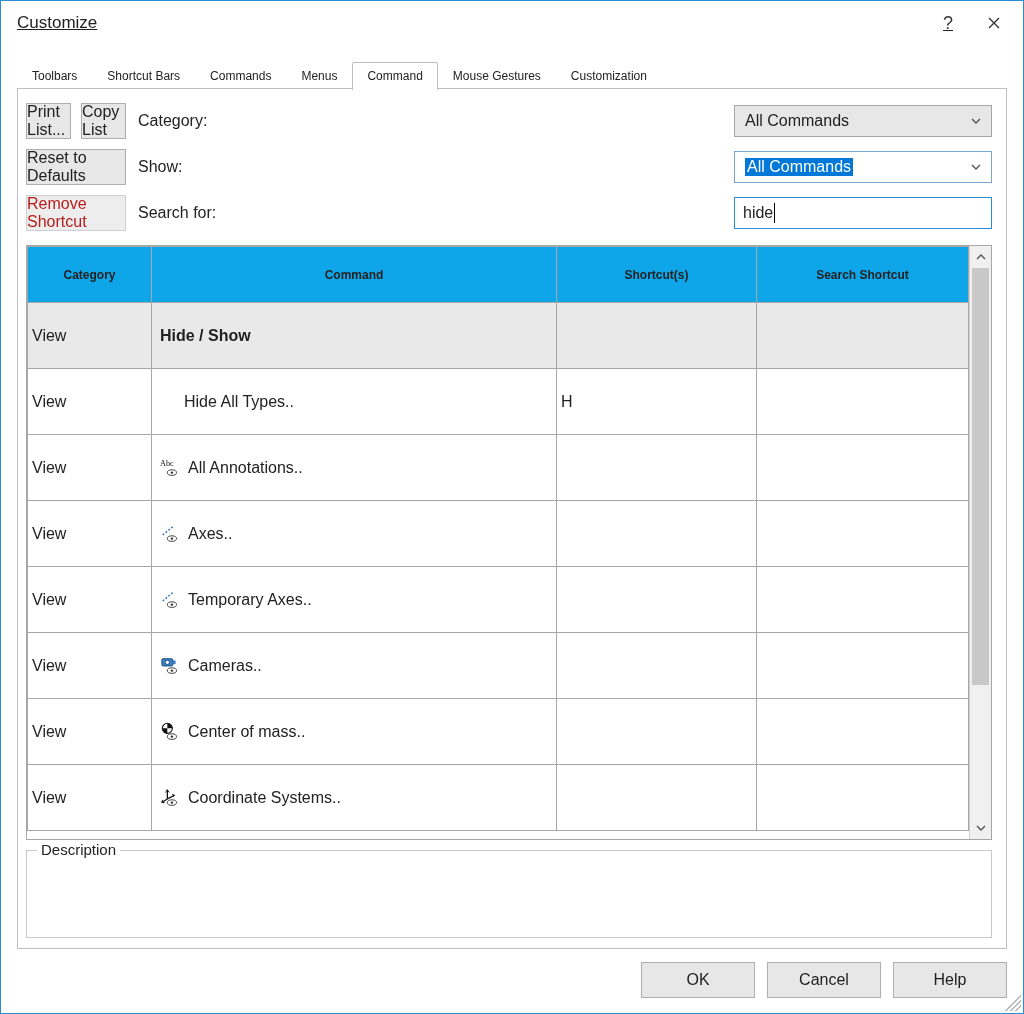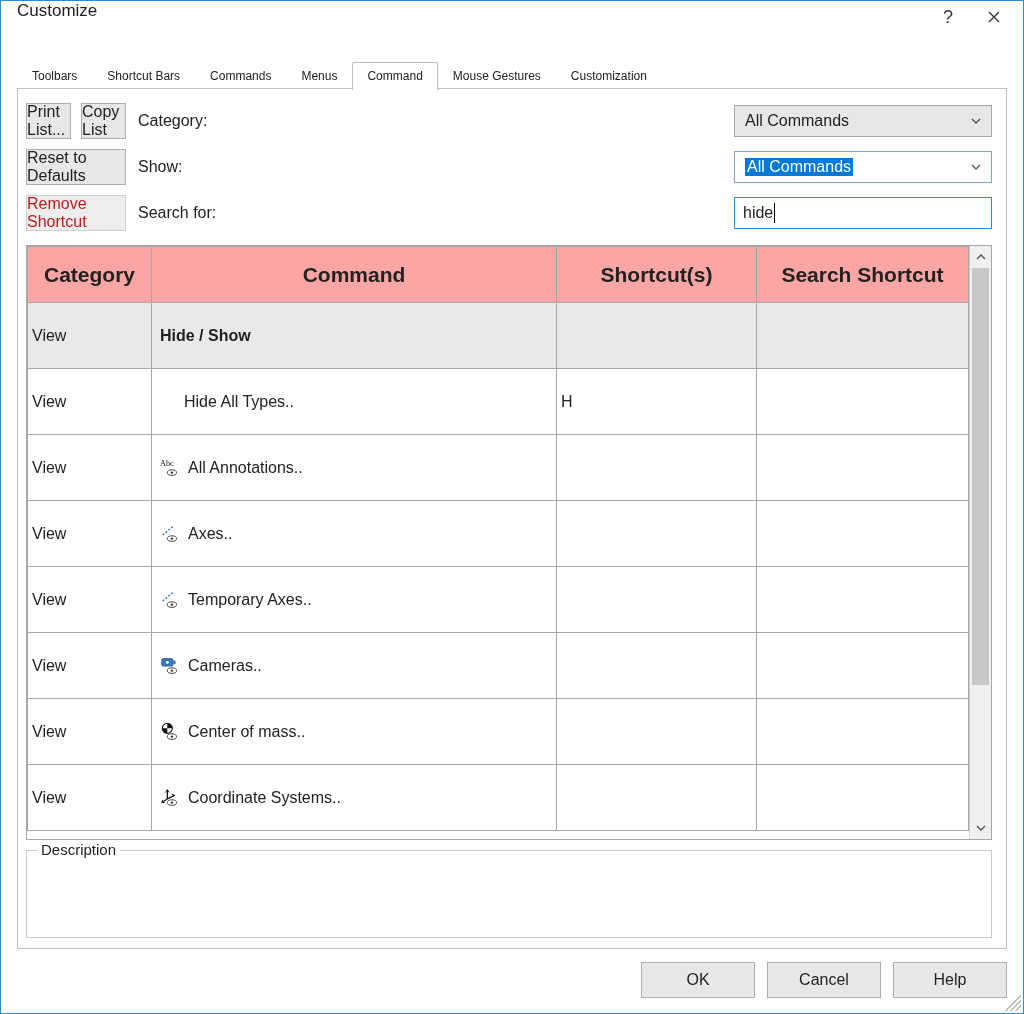--- a/index.html
+++ b/index.html
@@ -18,23 +18,24 @@
     height: 1014px;
     border: 1px solid #2a8dd4;
     display: flex;
     flex-direction: column;
     background: #fff;
   }
   
   .titlebar {
     height: 44px;
     display: flex;
-    align-items: flex-start;
+    align-items: center;
     padding: 0 6px 0 16px;
     font-size: 17px;
+    text-decoration: underline;
   }
   .titlebar .title { flex: 1; }
   .titlebar .tbtn {
     width: 46px; height: 32px;
     display: flex; align-items: center; justify-content: center;
     font-size: 17px; color: #333;
     cursor: pointer;
   }
   .titlebar .help { font-size: 18px; }
   .titlebar .close svg { width: 12px; height: 12px; }
@@ -169,25 +170,25 @@
     border-collapse: collapse;
     width: 100%;
     table-layout: fixed;
   }
   th, td {
     border: 1px solid #a7a7a7;
     text-align: left;
     font-weight: normal;
   }
   thead th {
-    background: #fca5a5;
+    background: #0ea5e9;
     font-weight: 600;
     text-align: center;
     height: 56px;
-    font-size: 21px;
+    font-size: 12px;
   }
   tbody td {
     height: 66px;
     padding: 0 4px;
     font-size: 16px;
     background: #fff;
   }
   tbody tr.grouprow td {
     background: #e9e9e9;
   }

